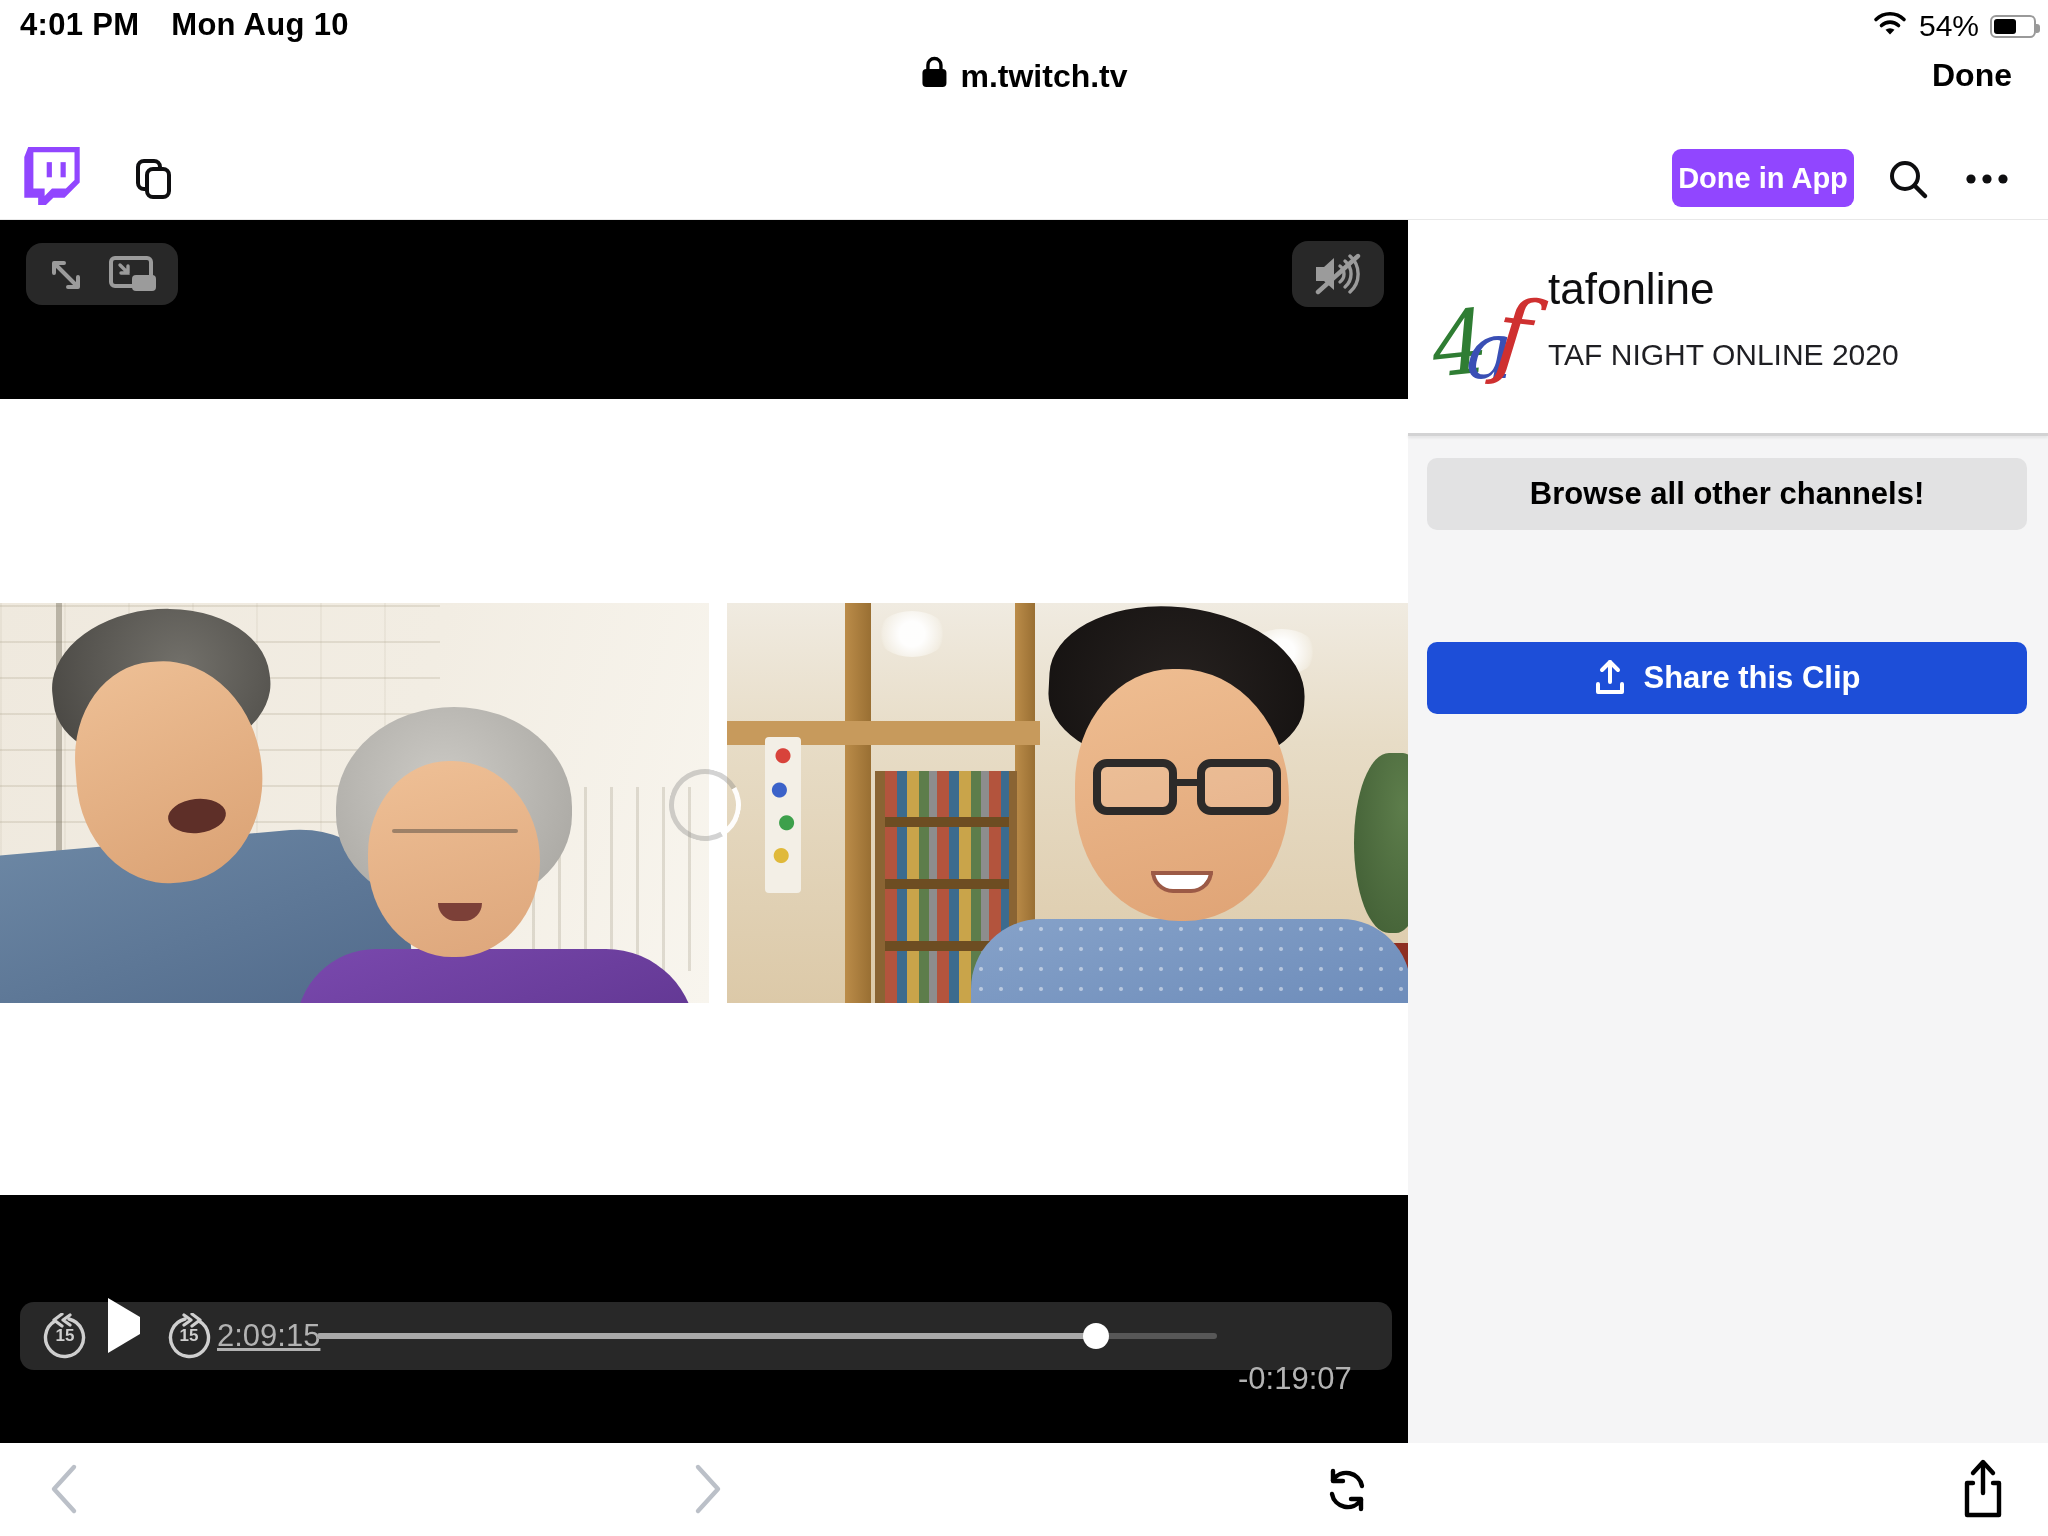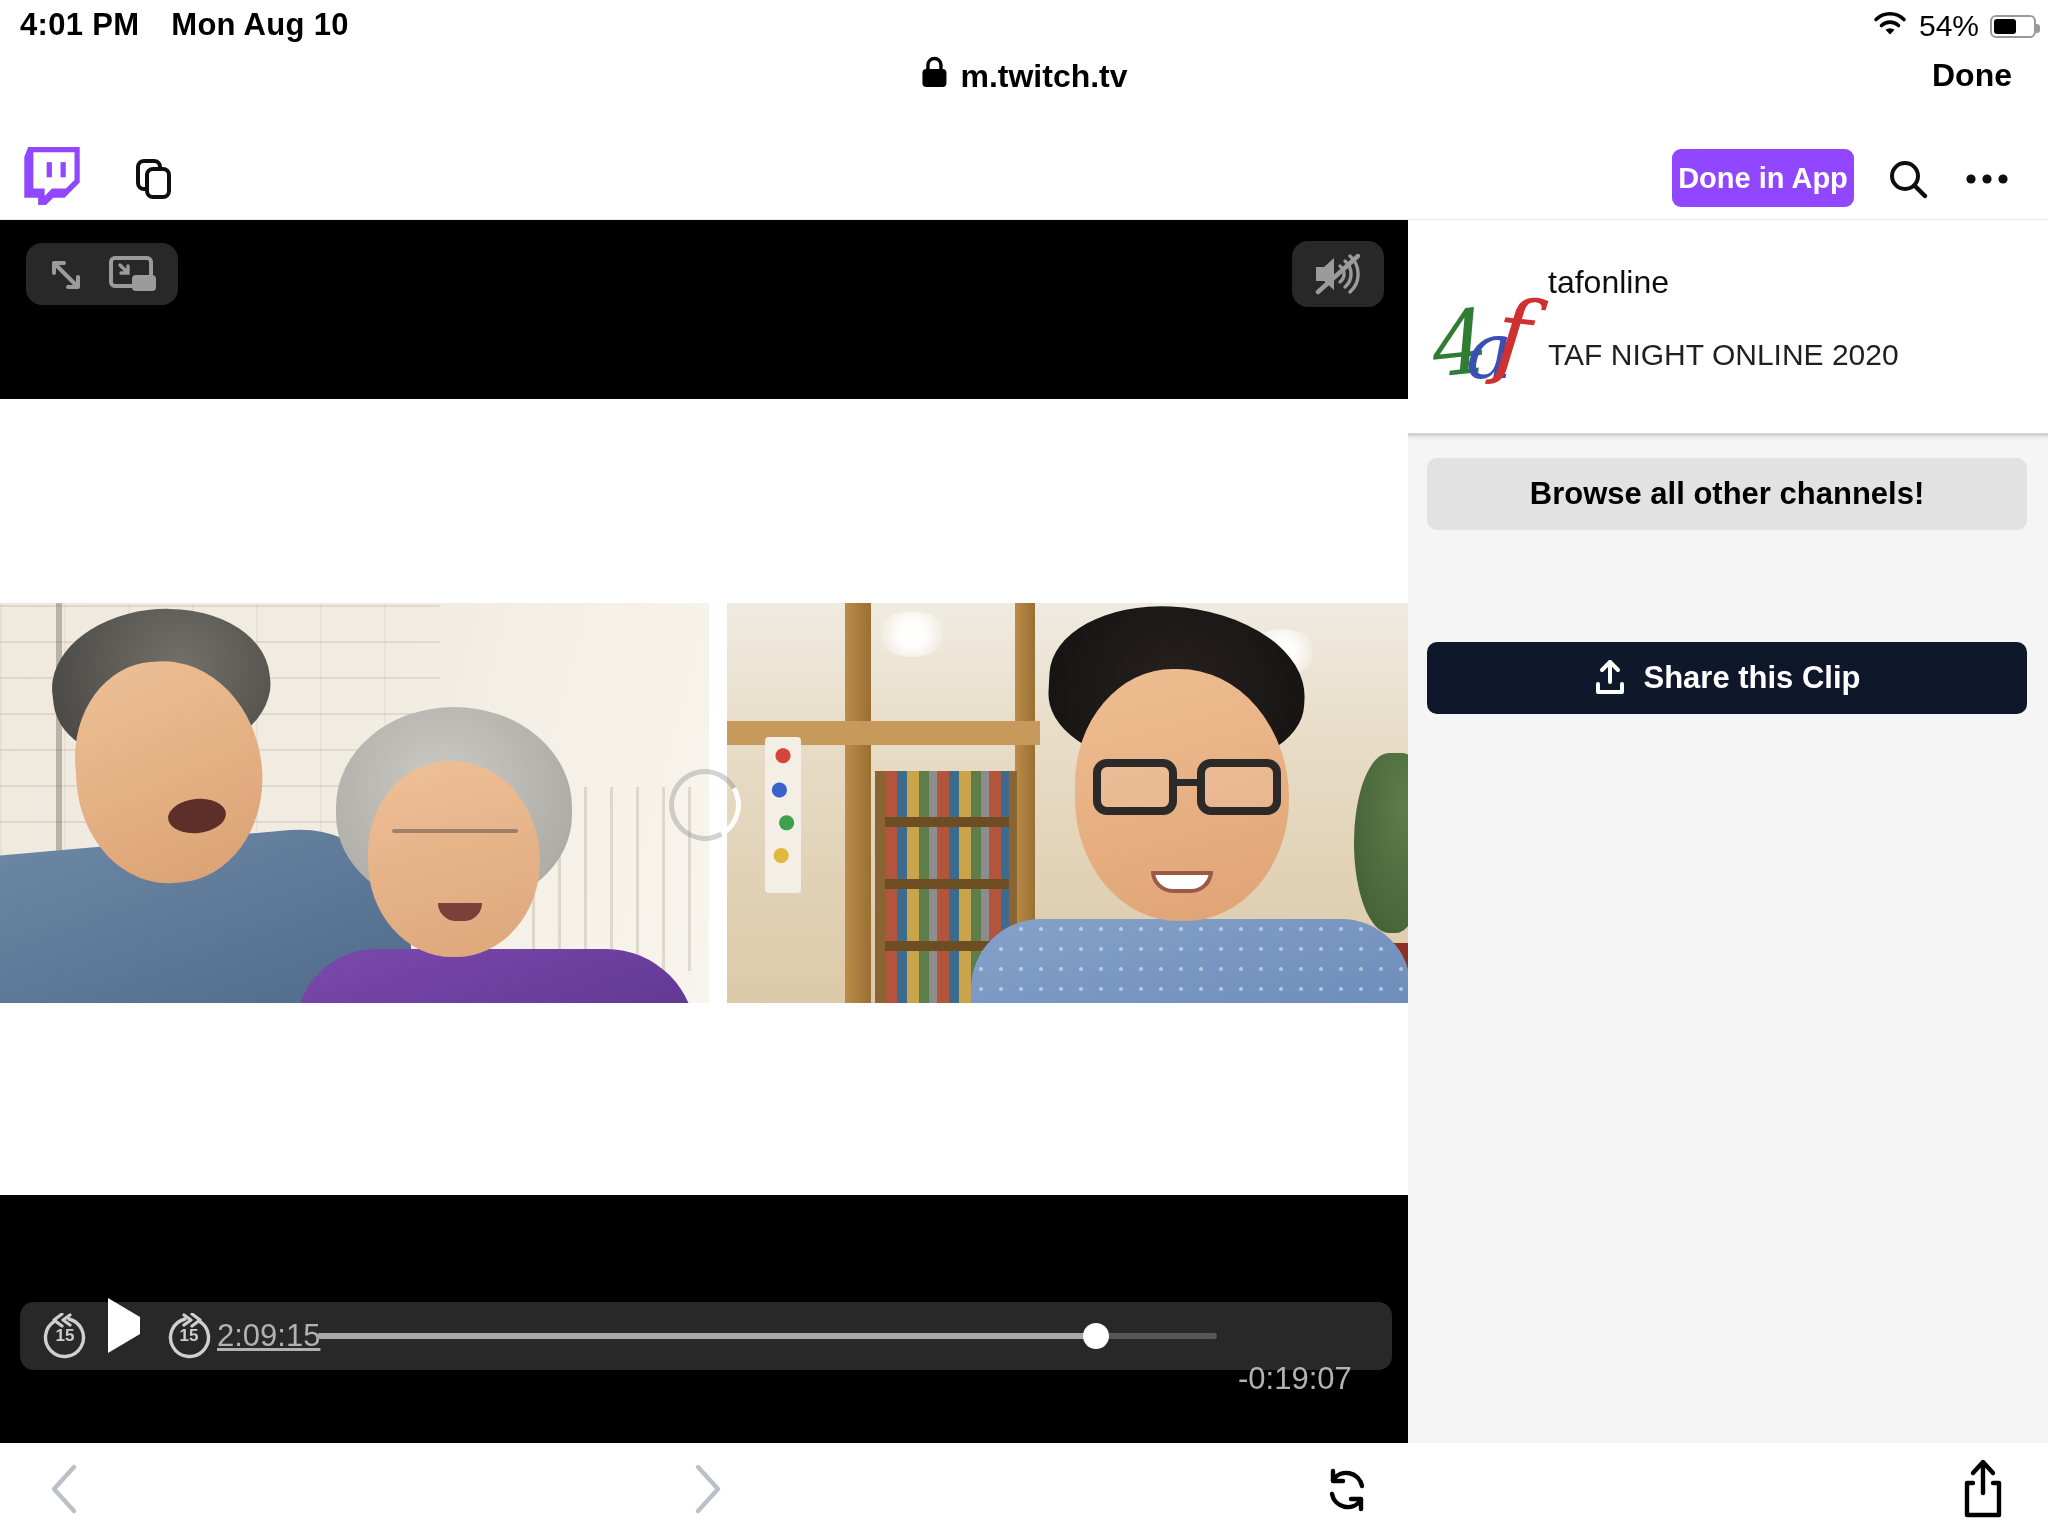--- a/index.html
+++ b/index.html
@@ -144,27 +144,27 @@
   .sidebar { position:absolute; left:1408px; top:220px; width:640px; height:1223px; background:#f5f5f6; }
   .channel-info { position:absolute; left:0; top:0; width:100%; height:213px; background:#fff; }
   .divider { position:absolute; left:0; top:213px; width:100%; height:3px;
     background:#d3d3d4; box-shadow:0 2px 3px rgba(0,0,0,.08); }
   .avatar { position:absolute; left:24px; top:66px; width:100px; height:104px;
     font-family:"DejaVu Serif", serif; font-style:italic; }
   .avatar span { position:absolute; line-height:1; }
   .av-4 { left:0; top:14px; font-size:88px; color:#2f7d33; transform:rotate(-6deg); }
   .av-a { left:34px; top:26px; font-size:78px; color:#3a4fb5; }
   .av-f { left:64px; top:2px; font-size:94px; color:#cf3030; transform:rotate(6deg); }
-  .channel-name { position:absolute; left:140px; top:44px; font-size:32px; font-weight:500; color:#0e0e10;text-align:right; }
+  .channel-name { position:absolute; left:140px; top:44px; font-size:44px; font-weight:500; color:#0e0e10;text-align:right; }
   .stream-title { position:absolute; left:140px; top:118px; font-size:30px; color:#1f1f23; }
   .side-btn { position:absolute; left:19px; width:600px; height:72px; border:none;
     border-radius:10px; background:#e2e2e3; color:#000; font-size:31px; font-weight:700;
     font-family:inherit; display:flex; align-items:center; justify-content:center; gap:16px; }
   .btn-channels { top:238px; } .btn-games { top:330px; }
-  .btn-share-clip { top:422px; background:#0f172a; color:#fff; }
+  .btn-share-clip { top:422px; background:#1d4ed8; color:#fff; }
 
   
   .toolbar { position:absolute; left:0; top:1443px; width:100%; height:93px; background:#fff; }
   .tb { position:absolute; top:18px; }
 </style>
 </head>
 <body>
 
 <div class="status-bar">
   <div class="status-left">

